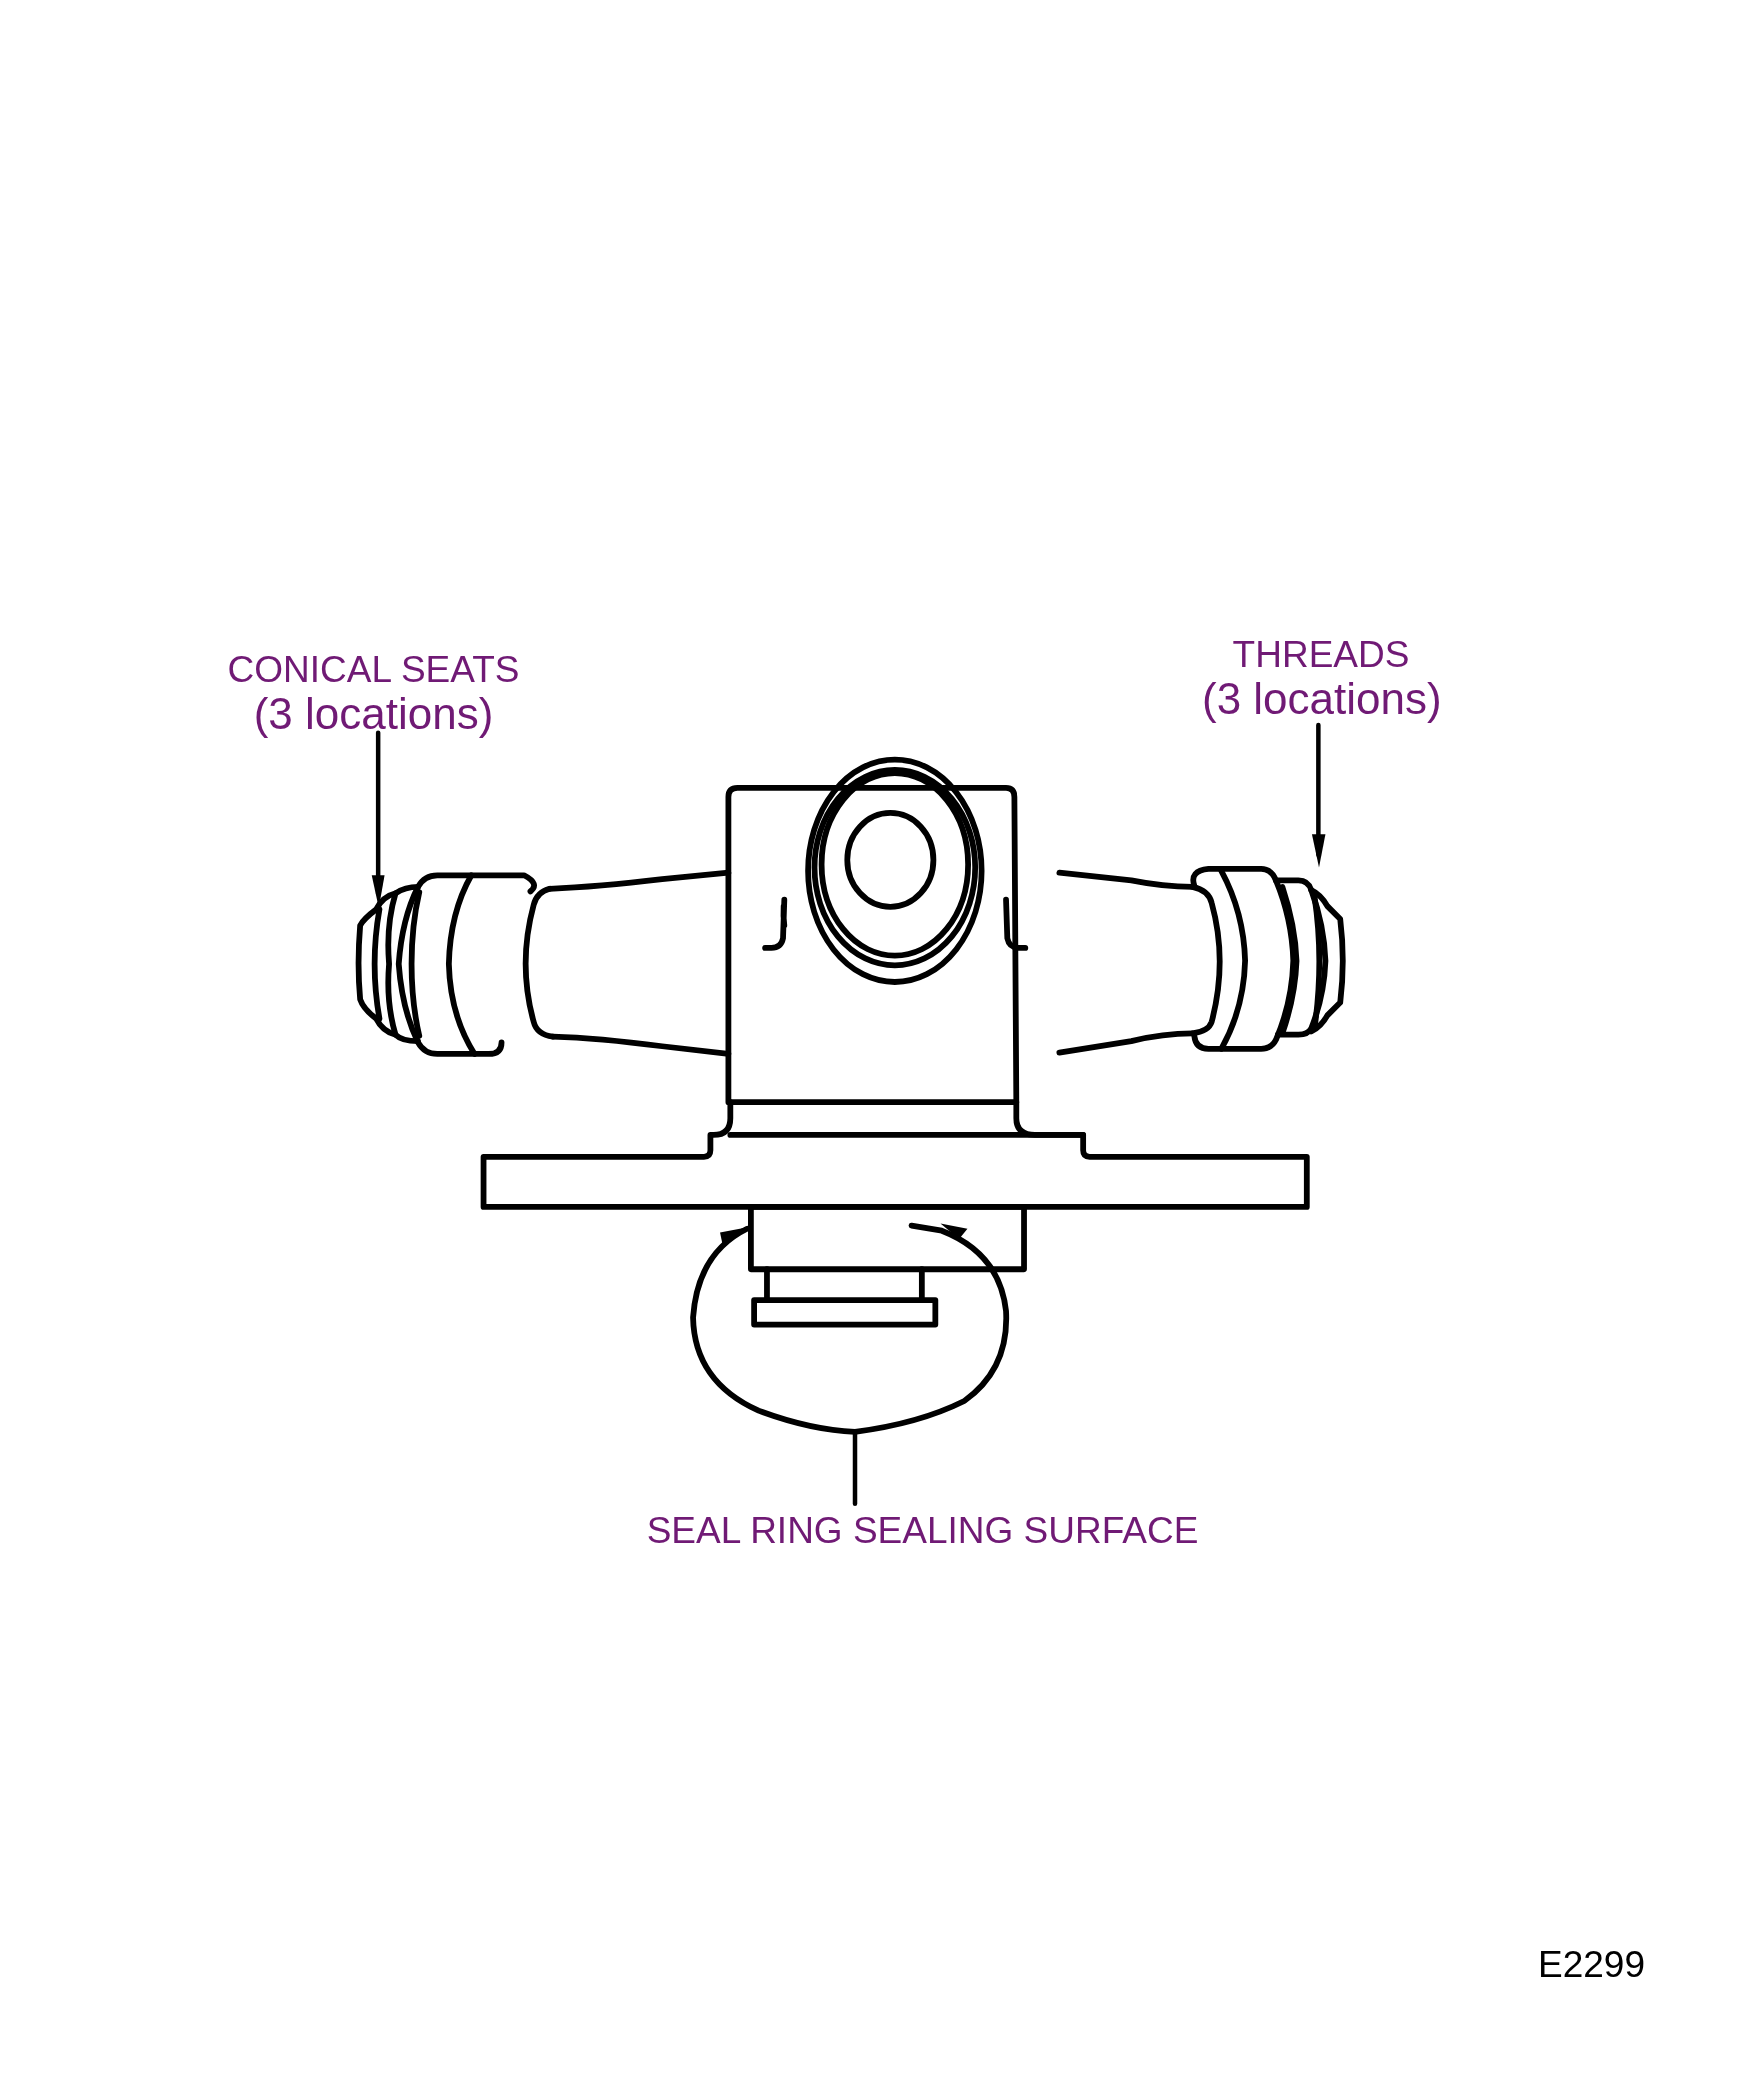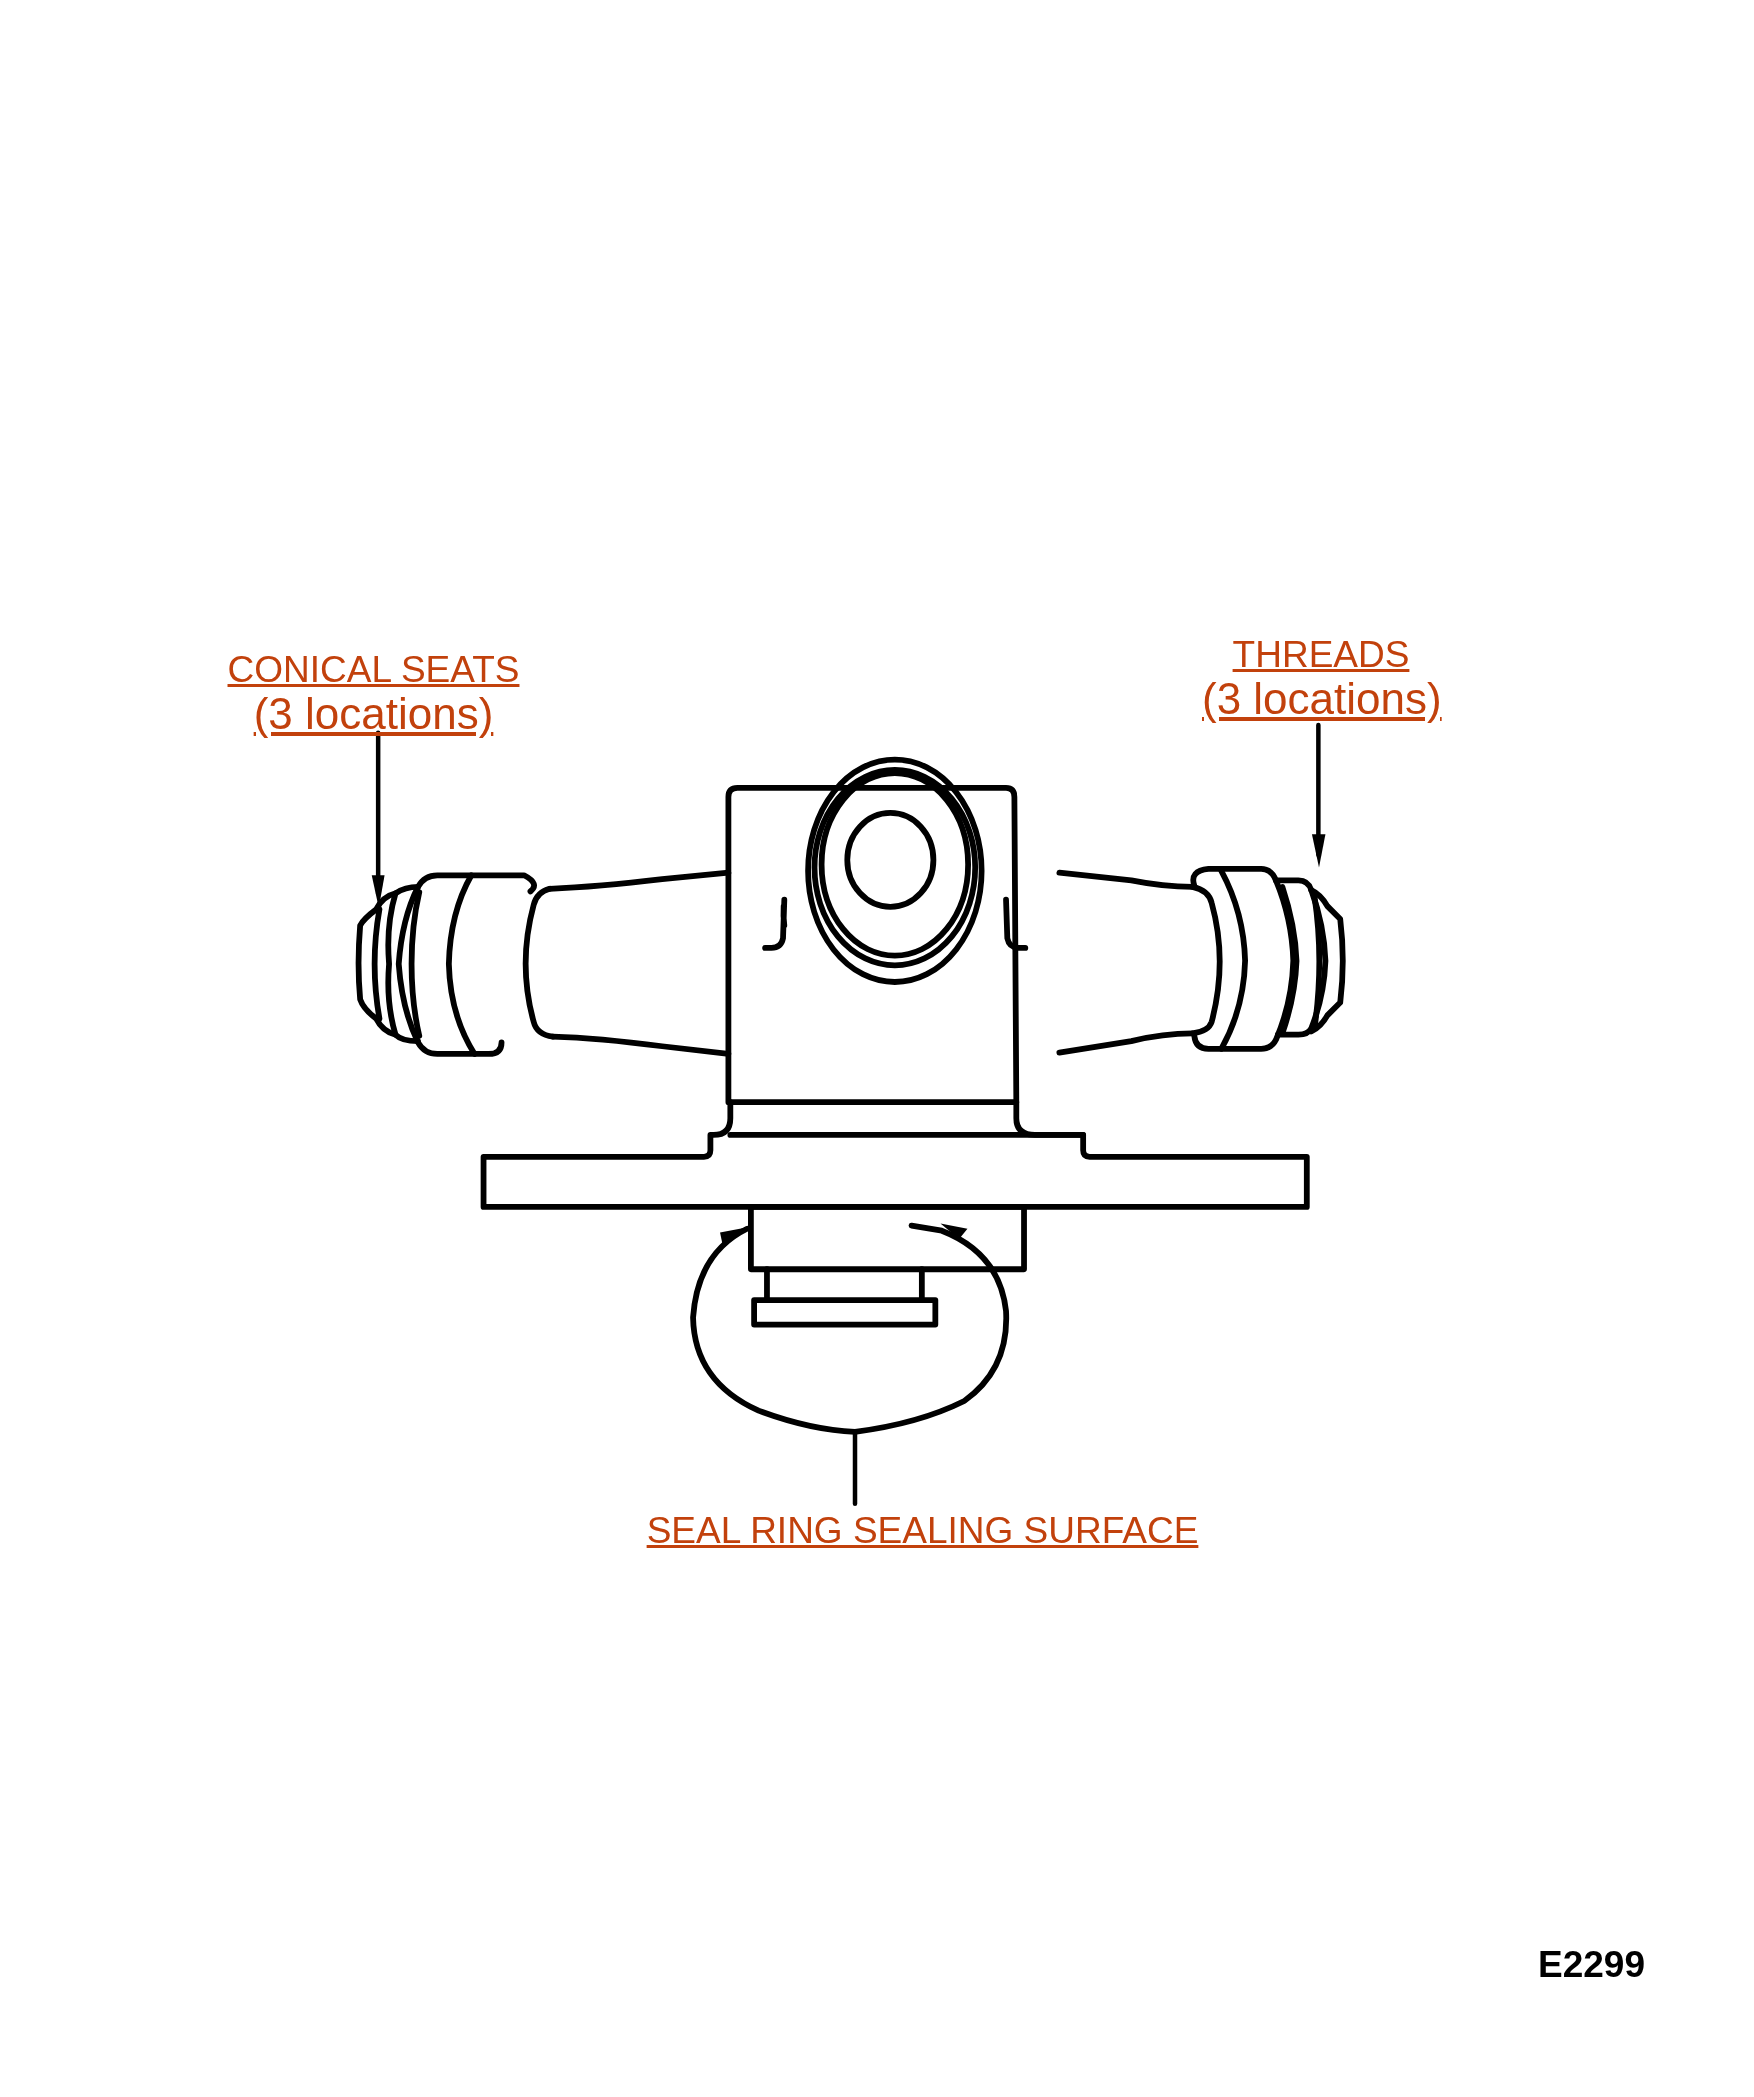--- a/index.html
+++ b/index.html
@@ -1,22 +1,22 @@
 <!DOCTYPE html>
 <html style="font-size:10.3px"><head>
 <meta charset="utf-8">
 <style>
   html, body { margin:0; padding:0; background:#ffffff; }
   body { width:1755px; height:2097px; position:relative; overflow:hidden; font-family:"Liberation Sans", sans-serif; }
   #diagram { position:absolute; left:0; top:0; width:1755px; height:2097px; }
   .ln { fill:none; stroke:#000; stroke-width:9; stroke-linejoin:round; stroke-linecap:round; }
   .thin { fill:none; stroke:#000; stroke-width:7; stroke-linecap:round; }
-  .lbl { position:absolute; color:#c2410c; font-size:37px; line-height:44px; text-align:center; white-space:nowrap; letter-spacing:0px;text-decoration:underline; }
+  .lbl { position:absolute; color:#701a75; font-size:37px; line-height:44px; text-align:center; white-space:nowrap; letter-spacing:0px; }
   .lbl-sub { font-size:44px; }
-  .fig { position:absolute; color:#000; font-size:37px; font-weight:bold; white-space:nowrap; }
+  .fig { position:absolute; color:#000; font-size:37px; font-weight:normal; white-space:nowrap; }
 </style>
 </head>
 <body>
 
 <svg id="diagram" viewBox="0 0 2730 3263" xmlns="http://www.w3.org/2000/svg">
 
   <g>
     <path class="ln" d="M1133,1715 L1133,1240 Q1133,1226 1147,1226 L1565,1226 Q1578,1226 1578,1240 L1581,1715"></path>
     <line class="ln" x1="1136" y1="1715" x2="1580" y2="1715"></line>
     <path class="ln" d="M1136,1715 L1136,1740 Q1136,1766 1110,1766 L1105,1766 L1105,1790 Q1105,1800 1095,1800 L752,1800 L752,1878 L2033,1878 L2033,1800 L1695,1800 Q1685,1800 1685,1790 L1685,1766 L1610,1766 Q1581,1766 1581,1740 L1581,1715"></path>

